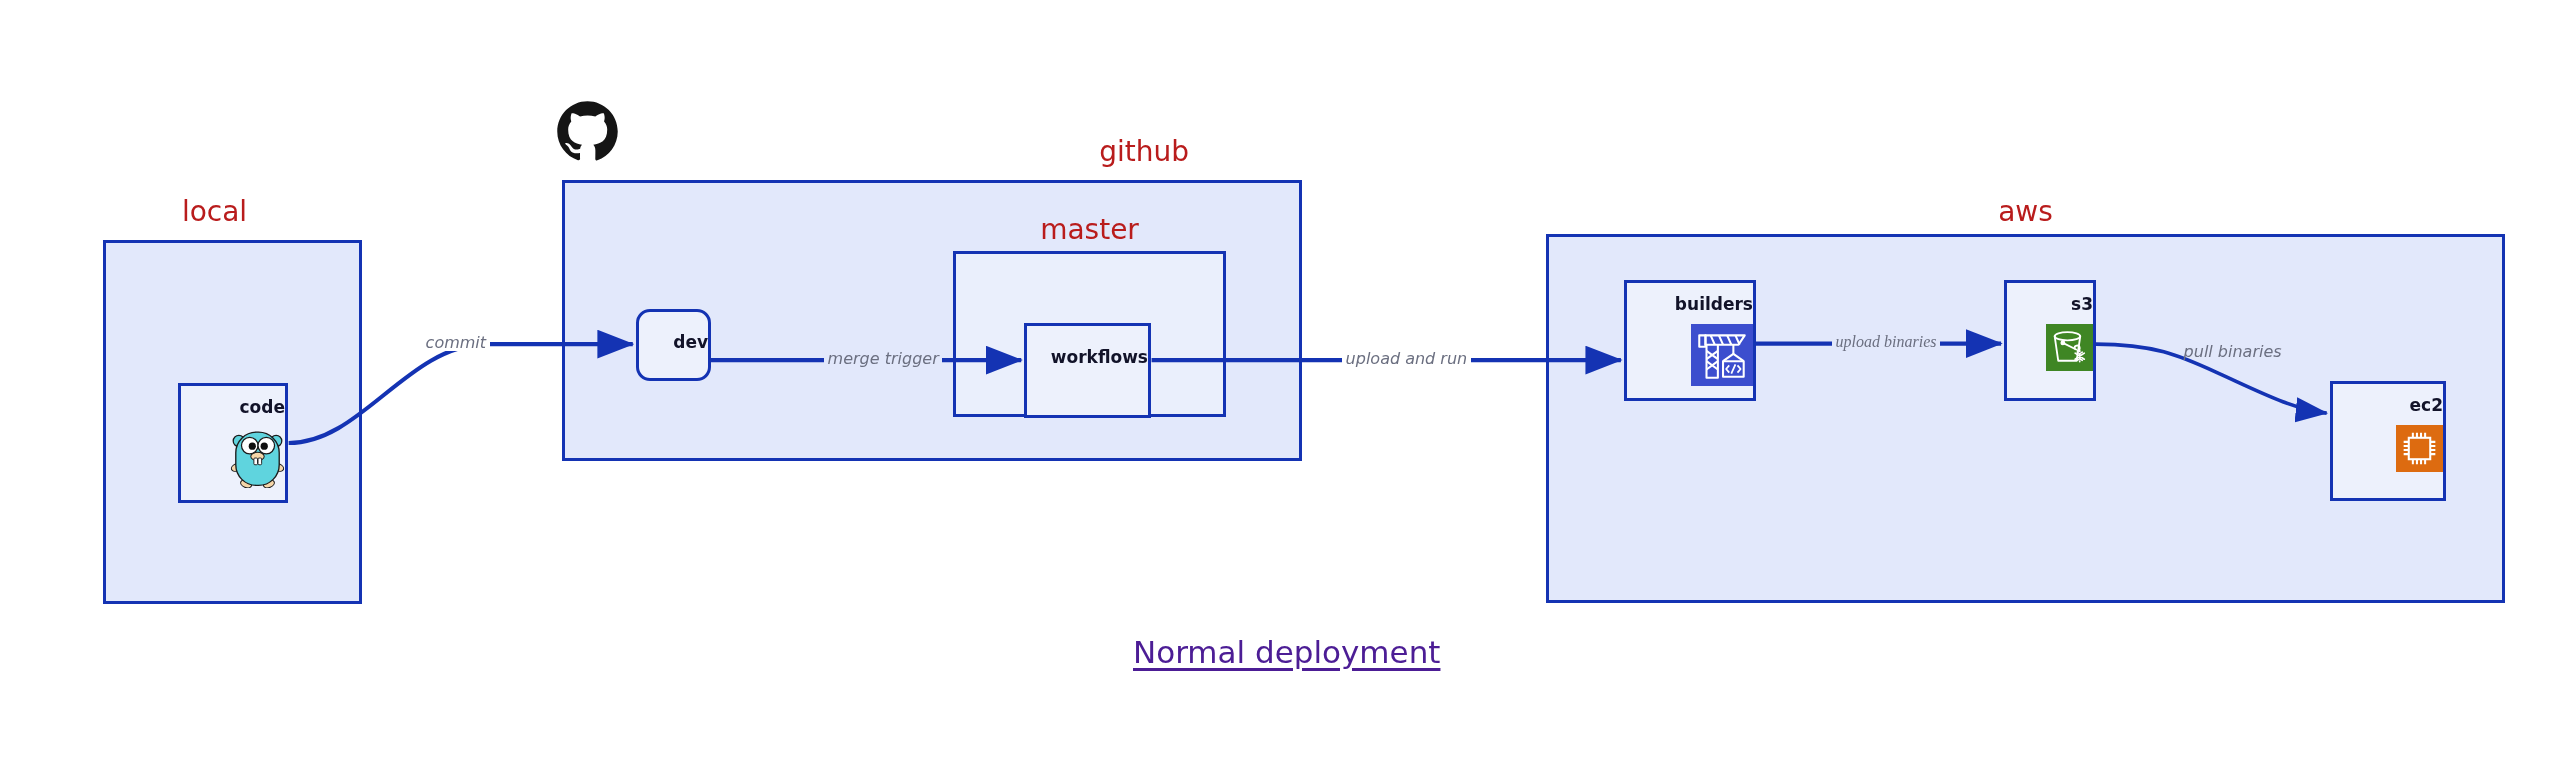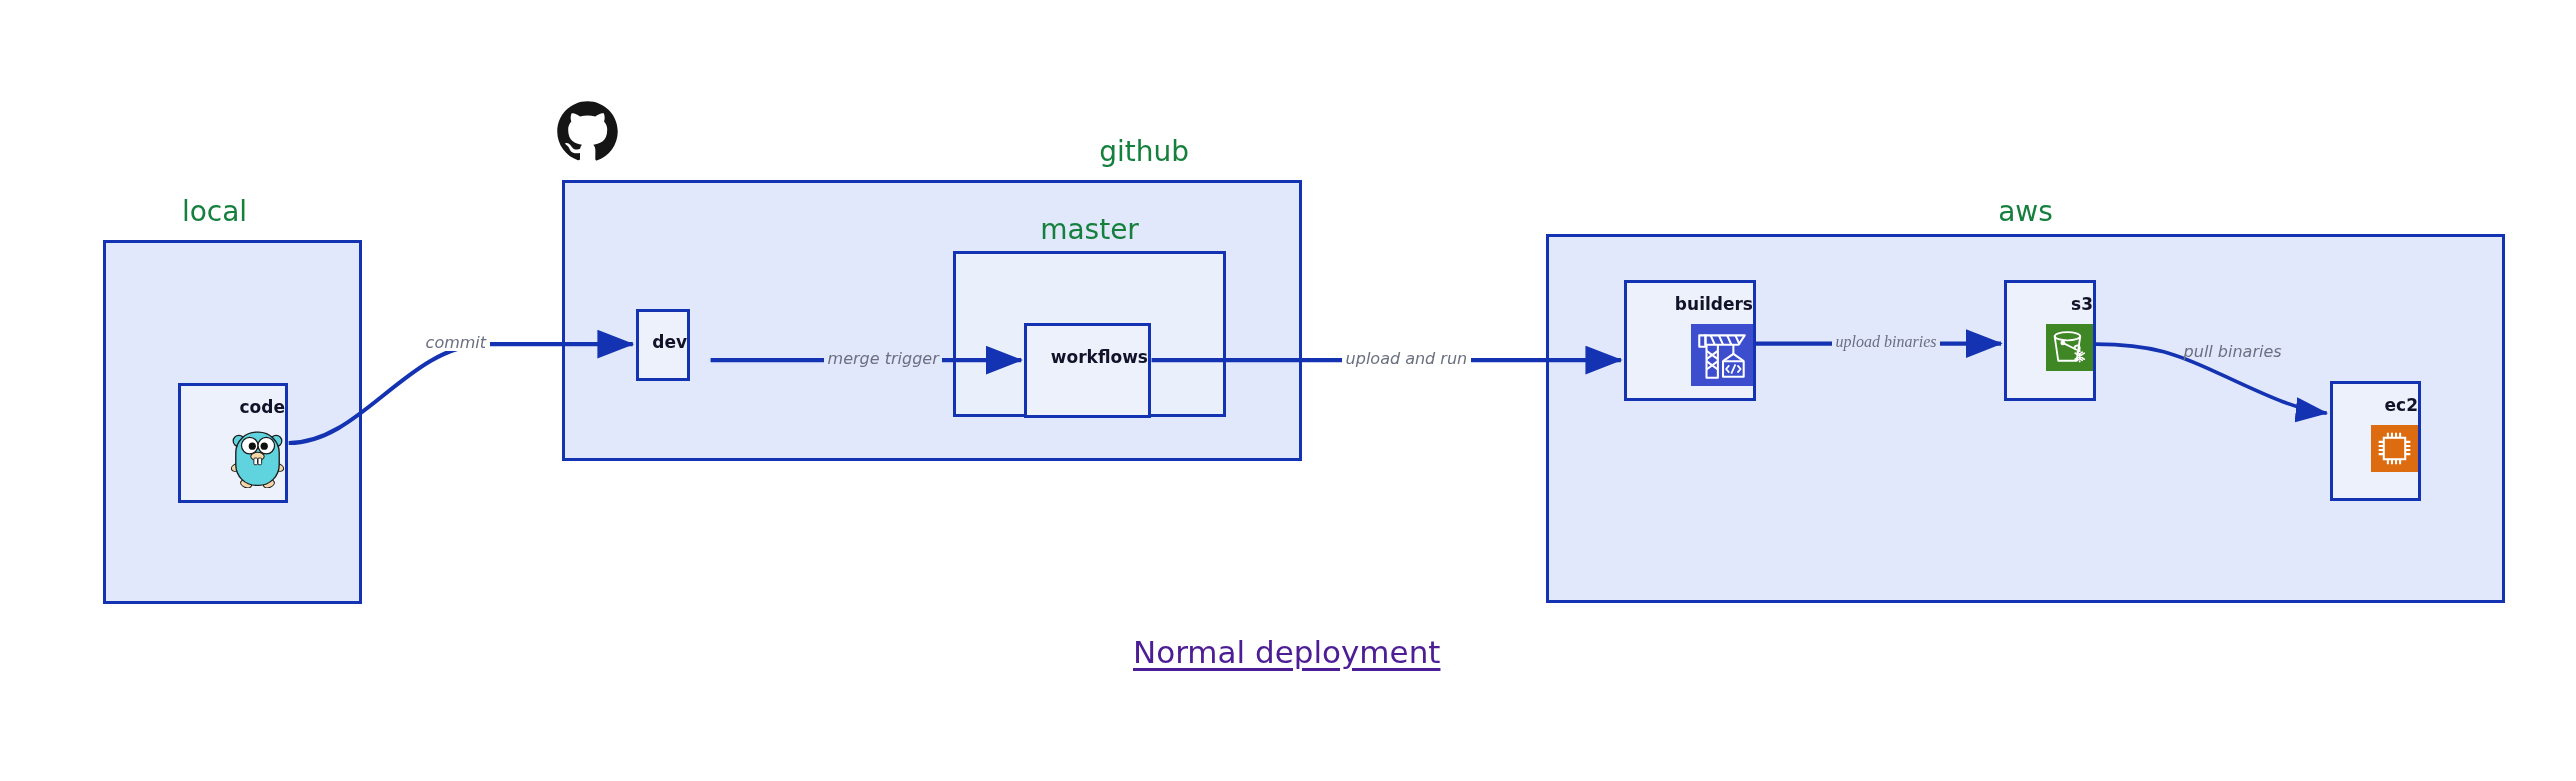--- a/index.html
+++ b/index.html
@@ -22,21 +22,21 @@
     position: absolute;
     background: #e2e8fb;
     border: 3.6px solid #1433b3;
     box-sizing: border-box;
   }
   .group.inner {
     background: #eaeffc;
   }
   .group-label {
     position: absolute;
-    color: #15803d;
+    color: #b91c1c;
     font-size: 28px;
     line-height: 1;
     white-space: nowrap;
     text-align: center;
   }
   
   .node {
     position: absolute;
     background: #edf1fc;
     border: 3.6px solid #1433b3;
@@ -135,21 +135,21 @@
       <path fill="#151515" d="M50 2C23.5 2 2 23.5 2 50c0 21.2 13.8 39.2 32.9 45.5 2.4.4 3.3-1 3.3-2.3
         0-1.2-.1-5-.1-9.1-13.4 2.9-16.2-5.7-16.2-5.7-2.2-5.6-5.4-7.1-5.4-7.1-4.4-3 .3-2.9.3-2.9
         4.8.3 7.4 5 7.4 5 4.3 7.4 11.3 5.3 14.1 4 .4-3.1 1.7-5.3 3-6.5-10.7-1.2-22-5.4-22-23.9
         0-5.3 1.9-9.6 5-13-.5-1.2-2.2-6.1.5-12.8 0 0 4.1-1.3 13.4 5 3.9-1.1 8-1.6 12.1-1.6s8.2.5 12.1
         1.6c9.3-6.3 13.4-5 13.4-5 2.7 6.7 1 11.6.5 12.8 3.1 3.4 5 7.7 5 13 0 18.6-11.3 22.7-22.1 23.9
         1.8 1.5 3.3 4.5 3.3 9.1 0 6.6-.1 11.9-.1 13.5 0 1.3.9 2.8 3.3 2.3C84.2 89.2 98 71.2 98 50
         98 23.5 76.5 2 50 2z"></path>
     </svg>
   </div>
 
-  <div class="node" style="left:636px; top:309px; width:54px; height:72px;">
+  <div class="node" style="left:636px; top:309px; width:75px; height:72px;border-radius:14px;">
     <span class="node-label" style="margin-top:22px;">dev</span>
   </div>
 
   <div class="group inner" style="left:953px; top:251px; width:273px; height:166px;"></div>
   <div class="group-label" style="left:953px; top:216px; width:273px;">master</div>
 
   <div class="node" style="left:1024px; top:323px; width:127px; height:95px;">
     <span class="node-label" style="margin-top:23px;">workflows</span>
   </div>
 
@@ -196,21 +196,21 @@
           <path d="M62 52 a5 5 0 1 0 -6 -4"></path>
         </g>
         <g stroke="#ffffff" stroke-width="3.2" stroke-linecap="round">
           <path d="M66 52 V74 M57 57 L75 69 M75 57 L57 69"></path>
           <path d="M61 55 L66 58 L71 55 M61 71 L66 68 L71 71"></path>
         </g>
       </svg>
     </span>
   </div>
 
-  <div class="node" style="left:2330px; top:381px; width:91px; height:120px;">
+  <div class="node" style="left:2330px; top:381px; width:116px; height:120px;">
     <span class="node-label">ec2</span>
     <span class="node-icon">
       <svg width="47" height="47" viewBox="0 0 92 92">
         <rect x="0" y="0" width="92" height="92" fill="#dd6b10"></rect>
         <rect x="25" y="25" width="42" height="42" fill="none" stroke="#ffffff" stroke-width="4"></rect>
         <g stroke="#ffffff" stroke-width="4" stroke-linecap="butt">
           <path d="M33 25 V15 M41 25 V15 M49 25 V15 M57 25 V15"></path>
           <path d="M33 67 V77 M41 67 V77 M49 67 V77 M57 67 V77"></path>
           <path d="M25 33 H15 M25 41 H15 M25 49 H15 M25 57 H15"></path>
           <path d="M67 33 H77 M67 41 H77 M67 49 H77 M67 57 H77"></path>

